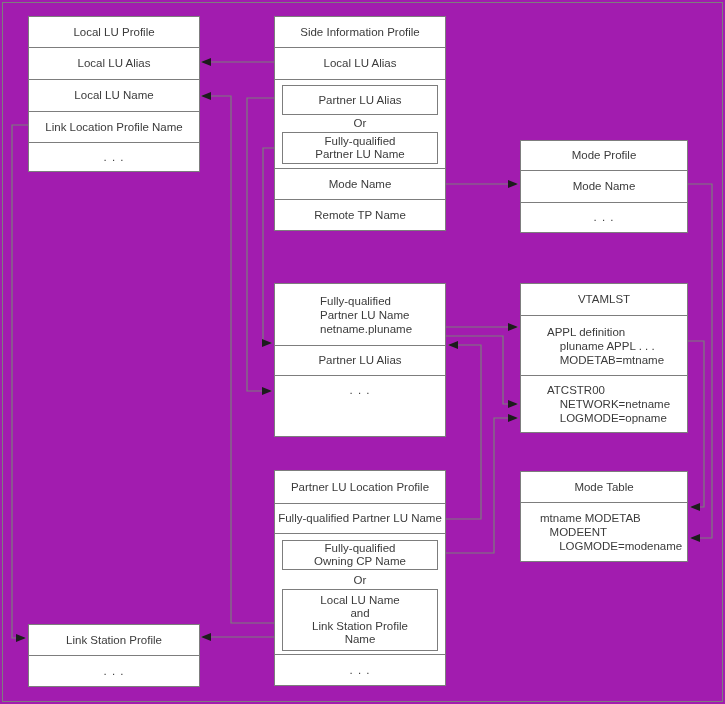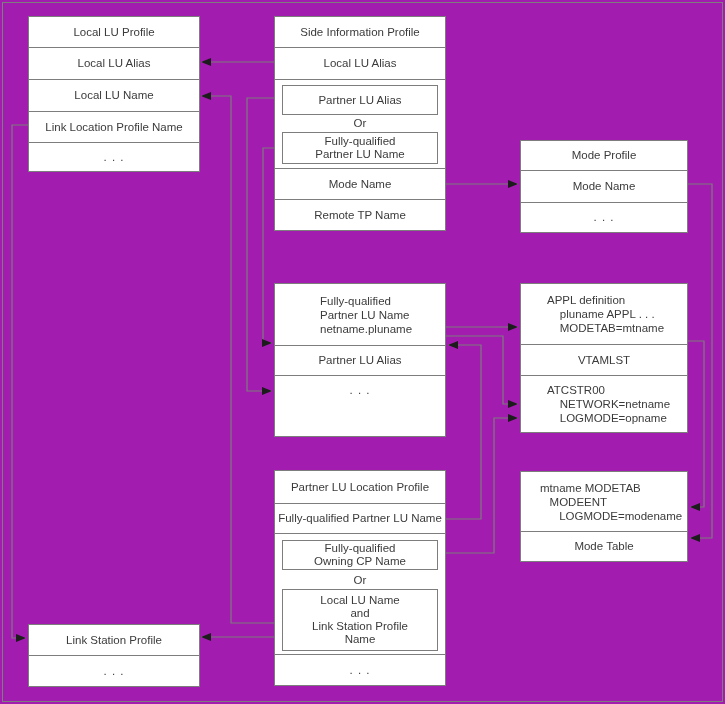--- a/index.html
+++ b/index.html
@@ -94,34 +94,34 @@
 
   <div class="box" style="left:274px; top:283px; width:172px; height:154px">
     <div class="row pre" style="height:61px; padding-left:45px">Fully-qualified
 Partner LU Name
 netname.pluname</div>
     <div class="row" style="height:30px">Partner LU Alias</div>
     <div class="row dots" style="height:30px">. . .</div>
   </div>
 
   <div class="box" style="left:520px; top:283px; width:168px; height:150px">
+    <div class="row" style="height:31px">VTAMLST</div>
     <div class="row pre" style="height:60px; padding-left:26px">APPL definition
     pluname APPL . . .
     MODETAB=mtname</div>
-    <div class="row" style="height:31px">VTAMLST</div>
     <div class="row pre" style="height:57px; padding-left:26px">ATCSTR00
     NETWORK=netname
     LOGMODE=opname</div>
   </div>
 
   <div class="box" style="left:520px; top:471px; width:168px; height:91px">
+    <div class="row" style="height:30px">Mode Table</div>
     <div class="row pre" style="height:59px; padding-left:19px">mtname MODETAB
    MODEENT
       LOGMODE=modename</div>
-    <div class="row" style="height:30px">Mode Table</div>
   </div>
 
   <div class="box" style="left:274px; top:470px; width:172px; height:216px">
     <div class="row" style="height:32px">Partner LU Location Profile</div>
     <div class="row" style="height:30px">Fully-qualified Partner LU Name</div>
     <div class="row rel" style="height:121px">
       <div class="inset prec" style="top:6px; height:30px">Fully-qualified
 Owning CP Name</div>
       <div class="orlbl" style="top:40px">Or</div>
       <div class="inset prec" style="top:55px; height:62px">Local LU Name

